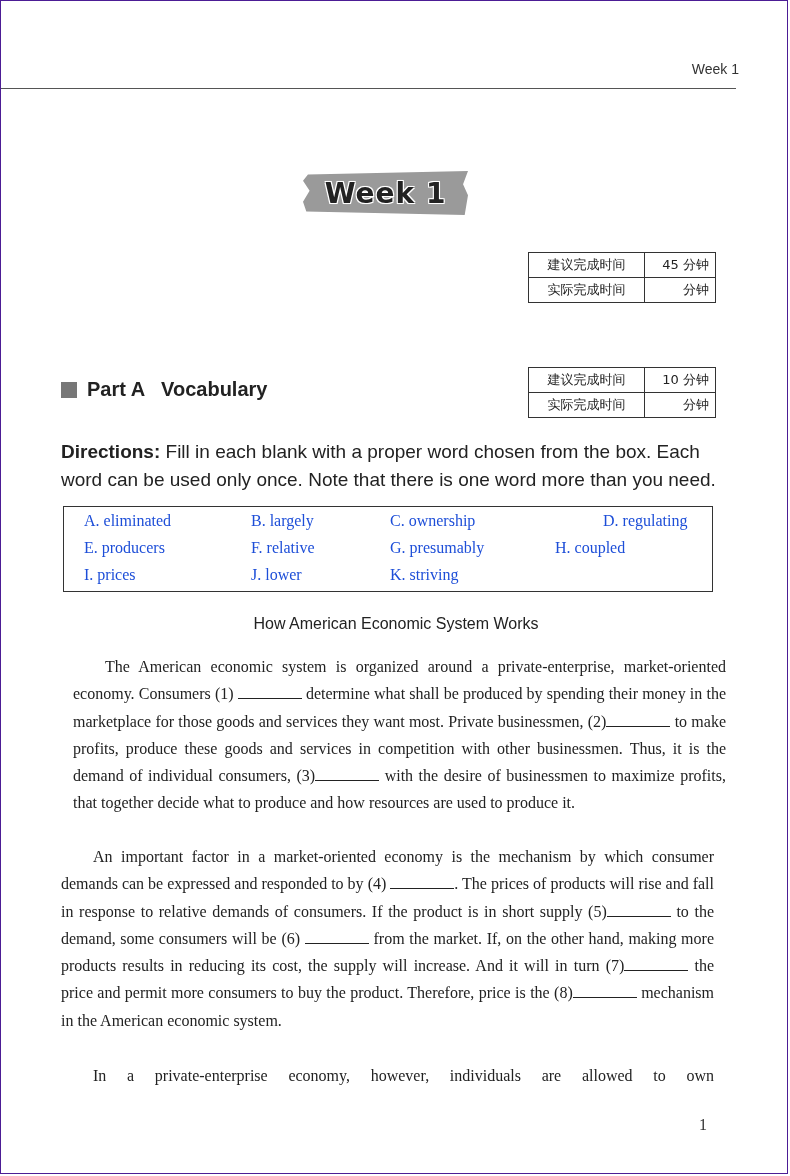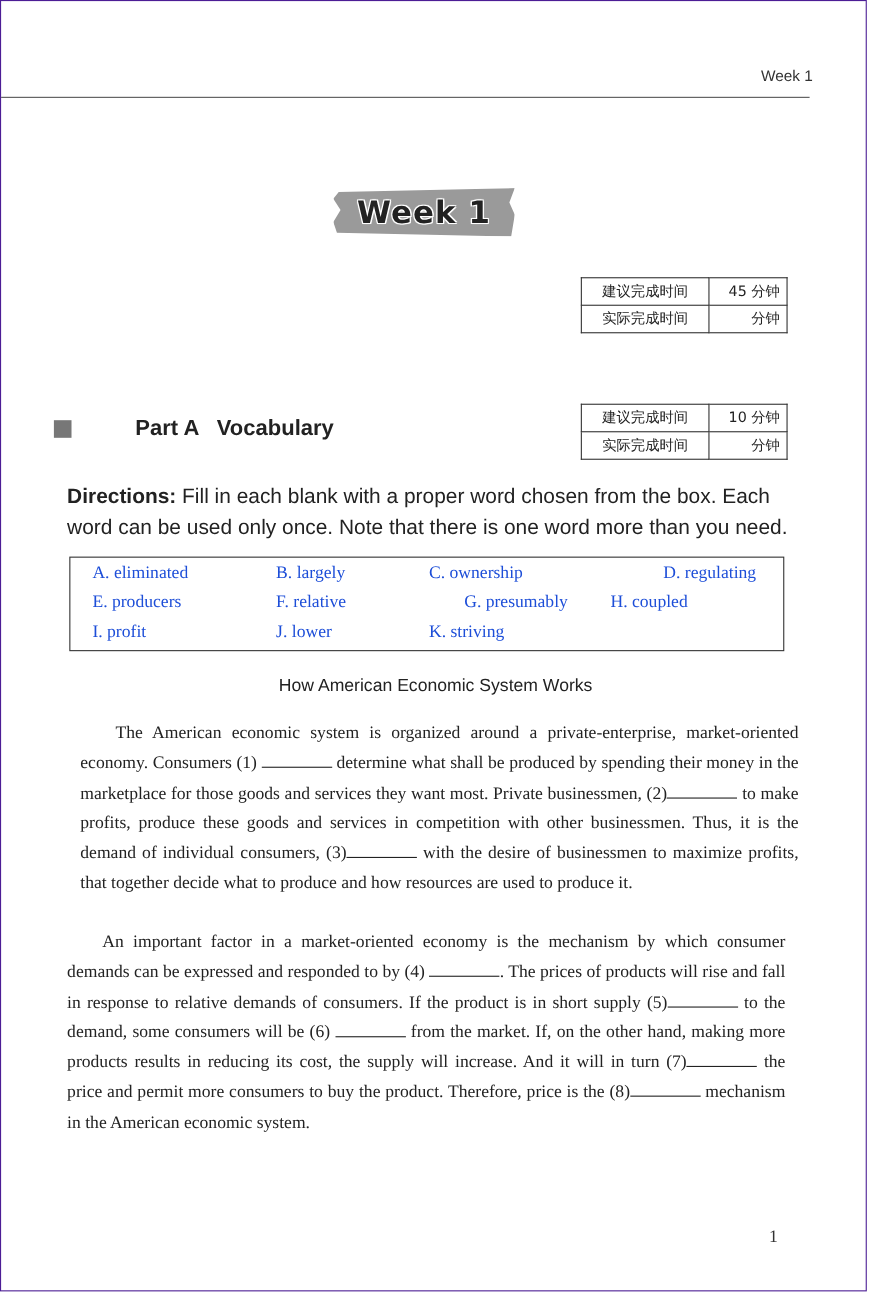--- a/index.html
+++ b/index.html
@@ -17,21 +17,21 @@
   .banner-text { font-family:"DejaVu Sans", sans-serif; font-weight:bold; font-size:28px; color:#222;
     letter-spacing:1px; text-shadow: -1px -1px 0 #fff, 1px -1px 0 #fff, -1px 1px 0 #fff, 1px 1px 0 #fff, 0 0 2px #fff; }
 
   table.time { position:absolute; border-collapse:collapse; font-family:"DejaVu Sans", sans-serif; font-size:13px; color:#222; }
   table.time td { border:1px solid #333; height:24px; padding:0 6px; }
   table.time td.lbl { width:103px; text-align:center; }
   table.time td.val { width:58px; text-align:right; }
   .t1 { left:527px; top:251px; }
   .t2 { left:527px; top:366px; }
 
-  .part-title { position:absolute; left:48px; top:377px; display:flex; align-items:center;gap:48px; }
+  .part-title { position:absolute; left:60px; top:377px; display:flex; align-items:center; }
   .sq { width:16px; height:16px; background:#777; margin-right:10px; }
   .part-text { font-size:20px; font-weight:bold; color:#222; }
 
   .directions { position:absolute; left:60px; top:437px; width:660px; font-size:19px; line-height:28px; color:#222; }
   .directions b { font-weight:bold; }
 
   .wordbox { position:absolute; left:62px; top:505px; width:648px; height:84px; border:1px solid #333; }
   .word { position:absolute; font-size:16px; color:#1d4ed8; }
 
   .article-title { position:absolute; left:0; width:790px; top:614px; text-align:center; font-size:16px; color:#222; }
@@ -92,28 +92,29 @@
     <b>Directions</b><b>:</b><span> Fill in each blank with a proper word chosen from the box. Each word can be used only once.  Note that there is one word more than you need.</span>
   </div>
 
   <div class="wordbox serif">
     <span class="word" style="left:20px;top:5px;">A.  eliminated</span>
     <span class="word" style="left:187px;top:5px;">B.  largely</span>
     <span class="word" style="left:326px;top:5px;">C.  ownership</span>
     <span class="word" style="left:491px;top:5px;margin-left:48px;">D.  regulating</span>
     <span class="word" style="left:20px;top:32px;">E.  producers</span>
     <span class="word" style="left:187px;top:32px;">F.  relative</span>
-    <span class="word" style="left:326px;top:32px;margin-left:32px;">G.  presumably</span>
+    <span class="word" style="left:326px;top:32px;">G.  presumably</span>
     <span class="word" style="left:491px;top:32px;">H.  coupled</span>
-    <span class="word" style="left:20px;top:59px;">I.  profit</span>
+    <span class="word" style="left:20px;top:59px;">I.  prices</span>
     <span class="word" style="left:187px;top:59px;">J.  lower</span>
     <span class="word" style="left:326px;top:59px;">K.  striving</span>
   </div>
 
   <div class="article-title sans">How American Economic System Works</div>
 
   <div class="para p1 serif"><span class="ind"></span><span>The American economic system is organized around a private-enterprise, market-oriented economy. Consumers (1) </span><span class="blank"></span><span> determine what shall be produced by spending their money in the marketplace for those goods and services they want most. Private businessmen, (2)</span><span class="blank"></span><span> to make profits, produce these goods and services in competition with other businessmen. Thus, it is the demand of individual consumers, (3)</span><span class="blank"></span><span> with the desire of businessmen to maximize profits, that together decide what to produce and how resources are used to produce it.</span></div>
 
   <div class="para p2 serif"><span class="ind"></span><span>An important factor in a market-oriented economy is the mechanism by which consumer demands can be expressed and responded to by (4) </span><span class="blank"></span><span>. The prices of products will rise and fall in response to relative demands of consumers. If the product is in short supply (5)</span><span class="blank"></span><span> to the demand, some consumers will be (6) </span><span class="blank"></span><span> from the market. If, on the other hand, making more products results in reducing its cost, the supply will increase. And it will in turn (7)</span><span class="blank"></span><span> the price and permit more consumers to buy the product. Therefore, price is the (8)</span><span class="blank"></span><span> mechanism in the American economic system.</span></div>
 
+  <div class="para p3 serif" style="text-align:justify;text-align-last:justify;"><span class="ind"></span><span>In a private-enterprise economy, however, individuals are allowed to own</span></div>
 
   <div class="page-num serif">1</div>
 </div>
 
 </body></html>

